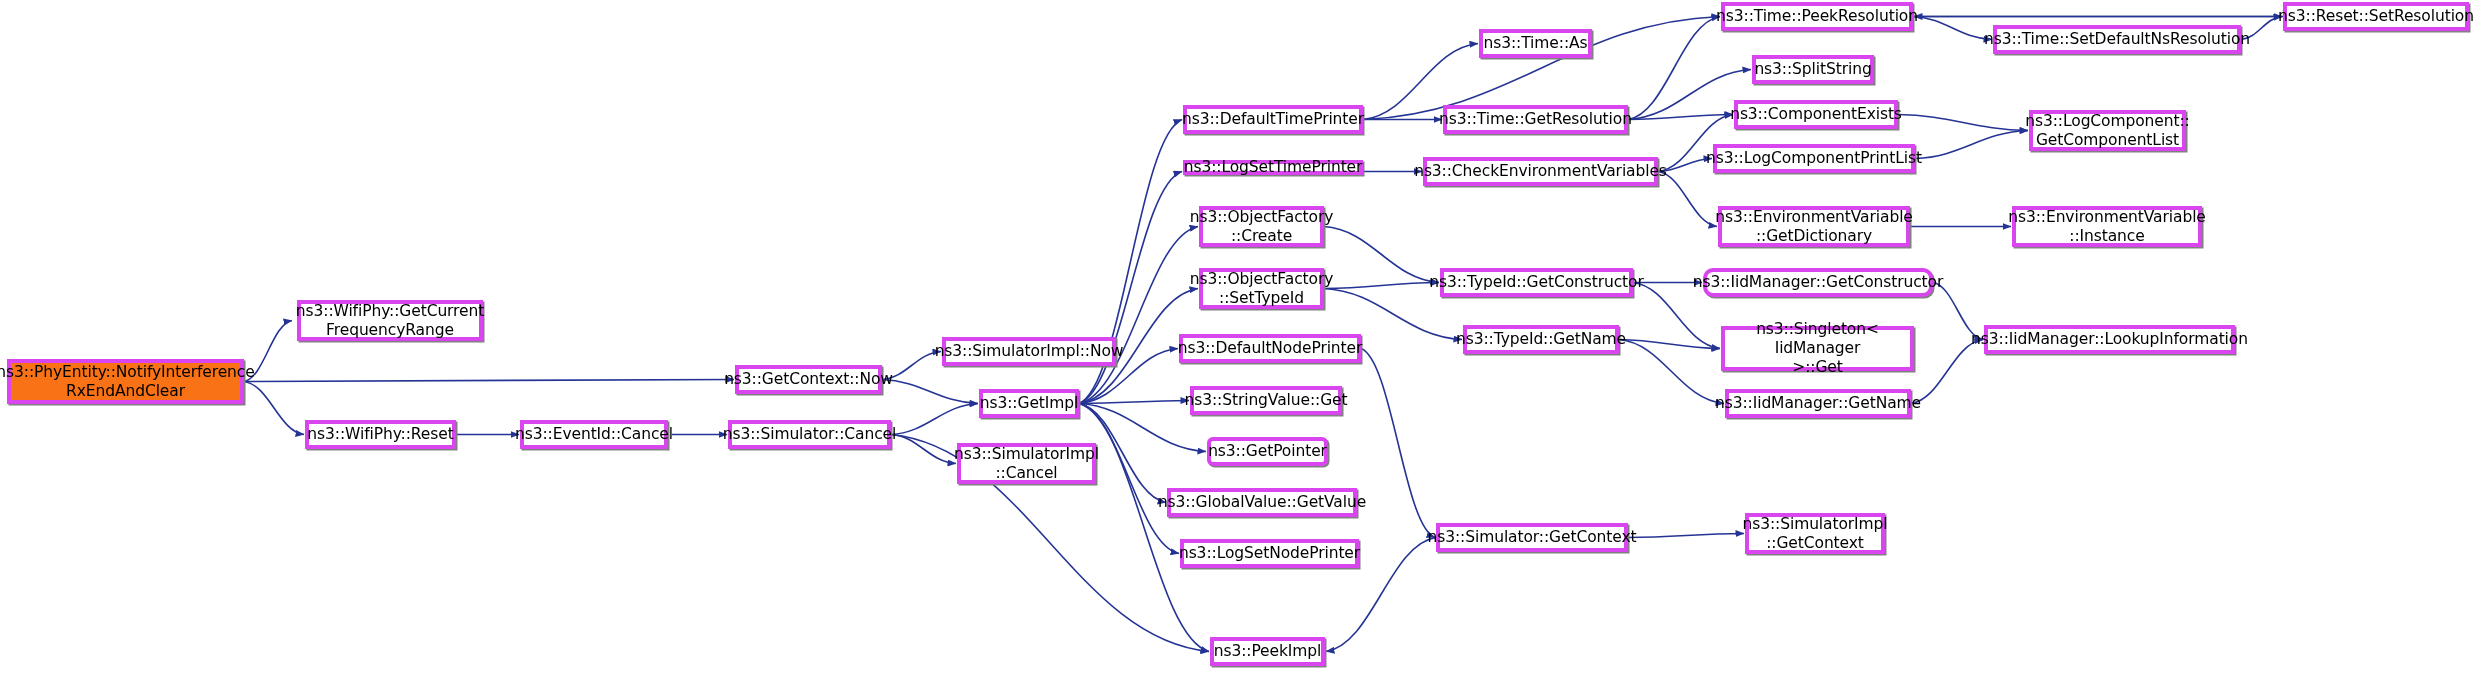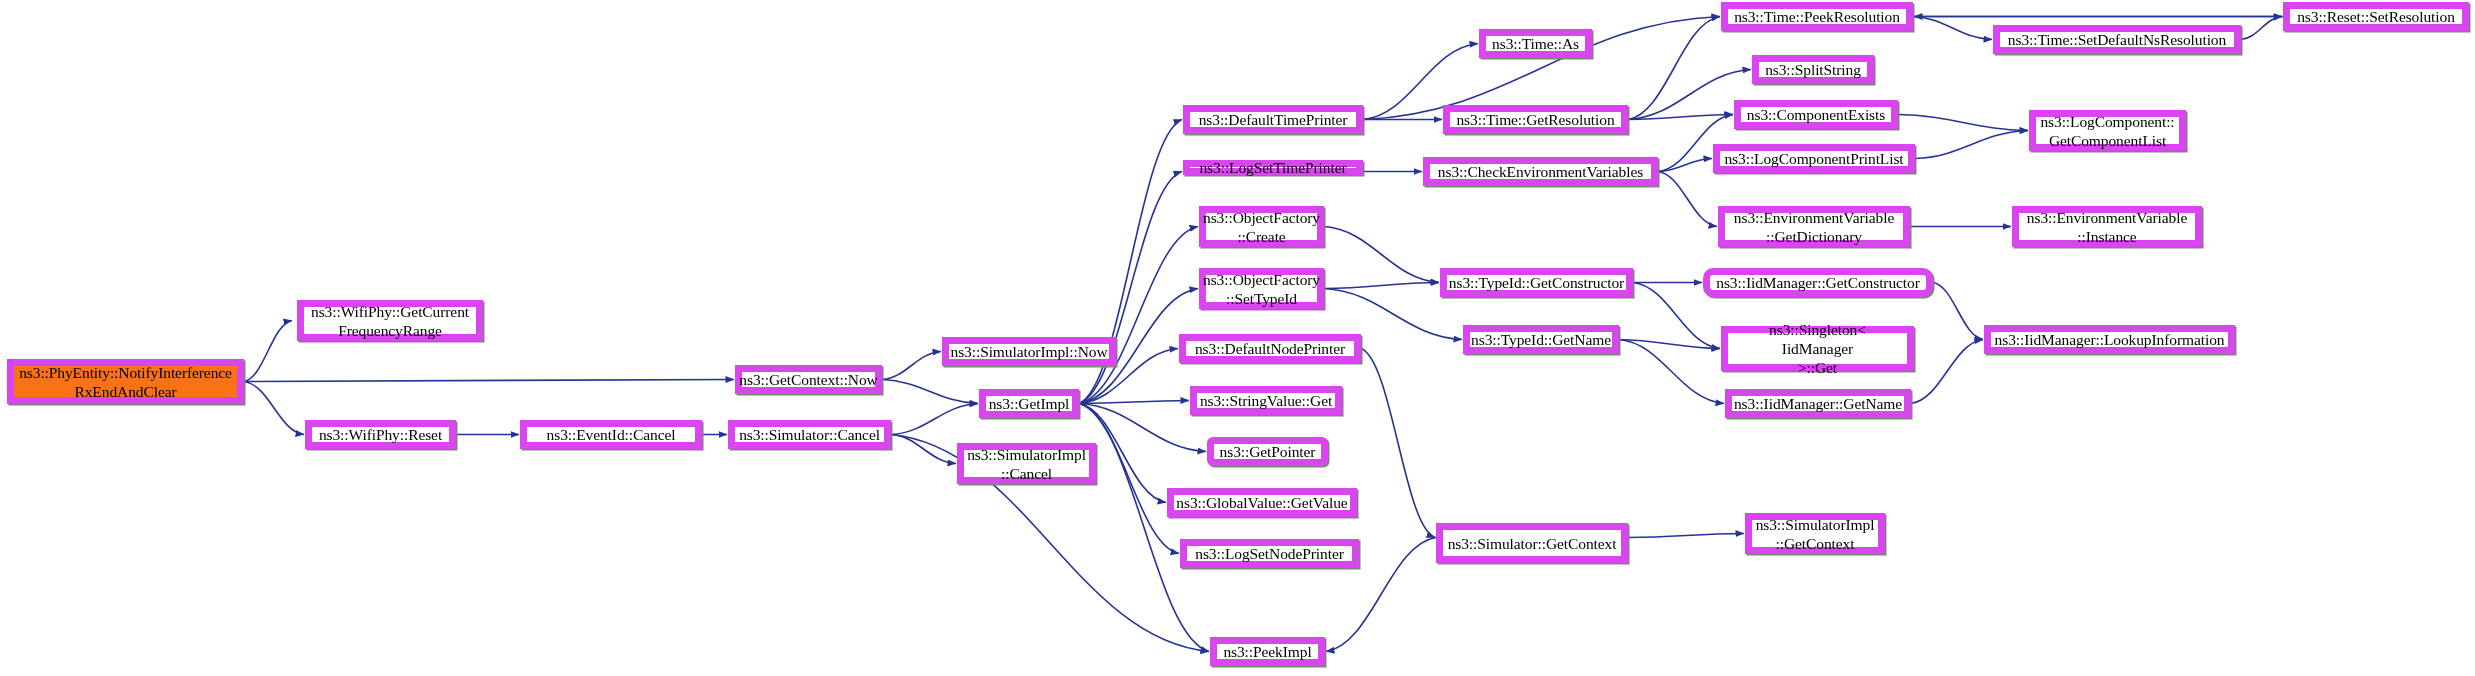--- a/index.html
+++ b/index.html
@@ -22,35 +22,34 @@
     position: absolute;
     left: 0;
     top: 0;
     width: 2475px;
     height: 676px;
     pointer-events: none;
   }
   .node {
     position: absolute;
     box-sizing: border-box;
-    border: 7px solid #d946ef;
+    border: 4px solid #d946ef;
     background: #ffffff;
     display: flex;
     align-items: center;
     justify-content: center;
     text-align: center;
     font-size: 15.5px;
     line-height: 19px;
     color: #000000;
     letter-spacing: -0.1px;
     box-shadow: 1.5px 1.5px 0 0 #808080;
     padding: 0 5px;
     white-space: pre-line;
     z-index: 5;
-    font-family: Liberation Serif, serif;
   }
   .node.root {
     background: #f97316;
   }
   .node-label {
     display: block;
     white-space: pre-line;
   }
 </style>
 </head>
@@ -115,21 +114,21 @@
         <path d="M 1436 537.5 C 1389.8 544.34, 1372.2 644.66, 1326 651.5" fill="none" stroke="#253494" stroke-width="1.6" marker-end="url(#arrow)"></path>
       </g>
   </svg>
   <div id="node-group">
       <div class="node root" style="left: 7px; top: 359px; width: 237px; height: 45px;"><span class="node-label">ns3::PhyEntity::NotifyInterference
 RxEndAndClear</span></div>
       <div class="node" style="left: 288px; top: 300px; width: 186px; height: 41px; margin-left: 9px;"><span class="node-label">ns3::WifiPhy::GetCurrent
 FrequencyRange</span></div>
       <div class="node" style="left: 305px; top: 420px; width: 151px; height: 29px;"><span class="node-label">ns3::WifiPhy::Reset</span></div>
       <div class="node" style="left: 735px; top: 365px; width: 147px; height: 29px;"><span class="node-label">ns3::GetContext::Now</span></div>
-      <div class="node" style="left: 520px; top: 420px; width: 182px; height: 29px;"><span class="node-label">ns3::EventId::Cancel</span></div>
+      <div class="node" style="left: 520px; top: 420px; width: 148px; height: 29px;"><span class="node-label">ns3::EventId::Cancel</span></div>
       <div class="node" style="left: 728px; top: 420px; width: 163px; height: 29px;"><span class="node-label">ns3::Simulator::Cancel</span></div>
       <div class="node" style="left: 942px; top: 337px; width: 174px; height: 29px;"><span class="node-label">ns3::SimulatorImpl::Now</span></div>
       <div class="node" style="left: 979px; top: 389px; width: 100px; height: 29px;"><span class="node-label">ns3::GetImpl</span></div>
       <div class="node" style="left: 957px; top: 443px; width: 139px; height: 41px;"><span class="node-label">ns3::SimulatorImpl
 ::Cancel</span></div>
       <div class="node" style="left: 1183px; top: 105px; width: 180px; height: 29px;"><span class="node-label">ns3::DefaultTimePrinter</span></div>
       <div class="node" style="left: 1183px; top: 147px; width: 180px; height: 15px; margin-top: 13px;"><span class="node-label">ns3::LogSetTimePrinter</span></div>
       <div class="node" style="left: 1199px; top: 206px; width: 125px; height: 41px;"><span class="node-label">ns3::ObjectFactory
 ::Create</span></div>
       <div class="node" style="left: 1199px; top: 268px; width: 125px; height: 41px;"><span class="node-label">ns3::ObjectFactory
@@ -138,21 +137,21 @@
       <div class="node" style="left: 1190px; top: 386px; width: 152px; height: 29px;"><span class="node-label">ns3::StringValue::Get</span></div>
       <div class="node" style="left: 1207px; top: 437px; width: 121px; height: 29px; border-radius: 6px;"><span class="node-label">ns3::GetPointer</span></div>
       <div class="node" style="left: 1167px; top: 488px; width: 190px; height: 29px;"><span class="node-label">ns3::GlobalValue::GetValue</span></div>
       <div class="node" style="left: 1180px; top: 539px; width: 179px; height: 29px;"><span class="node-label">ns3::LogSetNodePrinter</span></div>
       <div class="node" style="left: 1210px; top: 637px; width: 115px; height: 29px;"><span class="node-label">ns3::PeekImpl</span></div>
       <div class="node" style="left: 1479px; top: 29px; width: 113px; height: 29px;"><span class="node-label">ns3::Time::As</span></div>
       <div class="node" style="left: 1443px; top: 105px; width: 185px; height: 29px;"><span class="node-label">ns3::Time::GetResolution</span></div>
       <div class="node" style="left: 1423px; top: 157px; width: 235px; height: 29px;"><span class="node-label">ns3::CheckEnvironmentVariables</span></div>
       <div class="node" style="left: 1440px; top: 268px; width: 193px; height: 29px;"><span class="node-label">ns3::TypeId::GetConstructor</span></div>
       <div class="node" style="left: 1463px; top: 325px; width: 156px; height: 29px;"><span class="node-label">ns3::TypeId::GetName</span></div>
-      <div class="node" style="left: 1436px; top: 523px; width: 192px; height: 40px;"><span class="node-label">ns3::Simulator::GetContext</span></div>
+      <div class="node" style="left: 1436px; top: 523px; width: 192px; height: 29px;"><span class="node-label">ns3::Simulator::GetContext</span></div>
       <div class="node" style="left: 1721px; top: 2px; width: 192px; height: 29px;"><span class="node-label">ns3::Time::PeekResolution</span></div>
       <div class="node" style="left: 1752px; top: 55px; width: 122px; height: 29px;"><span class="node-label">ns3::SplitString</span></div>
       <div class="node" style="left: 1734px; top: 100px; width: 164px; height: 29px;"><span class="node-label">ns3::ComponentExists</span></div>
       <div class="node" style="left: 1713px; top: 144px; width: 202px; height: 29px;"><span class="node-label">ns3::LogComponentPrintList</span></div>
       <div class="node" style="left: 1718px; top: 206px; width: 192px; height: 41px;"><span class="node-label">ns3::EnvironmentVariable
 ::GetDictionary</span></div>
       <div class="node" style="left: 1703px; top: 268px; width: 230px; height: 29px; border-radius: 10px;"><span class="node-label">ns3::IidManager::GetConstructor</span></div>
       <div class="node" style="left: 1721px; top: 326px; width: 193px; height: 45px;"><span class="node-label">ns3::Singleton&lt; IidManager
 &gt;::Get</span></div>
       <div class="node" style="left: 1725px; top: 389px; width: 186px; height: 29px;"><span class="node-label">ns3::IidManager::GetName</span></div>

